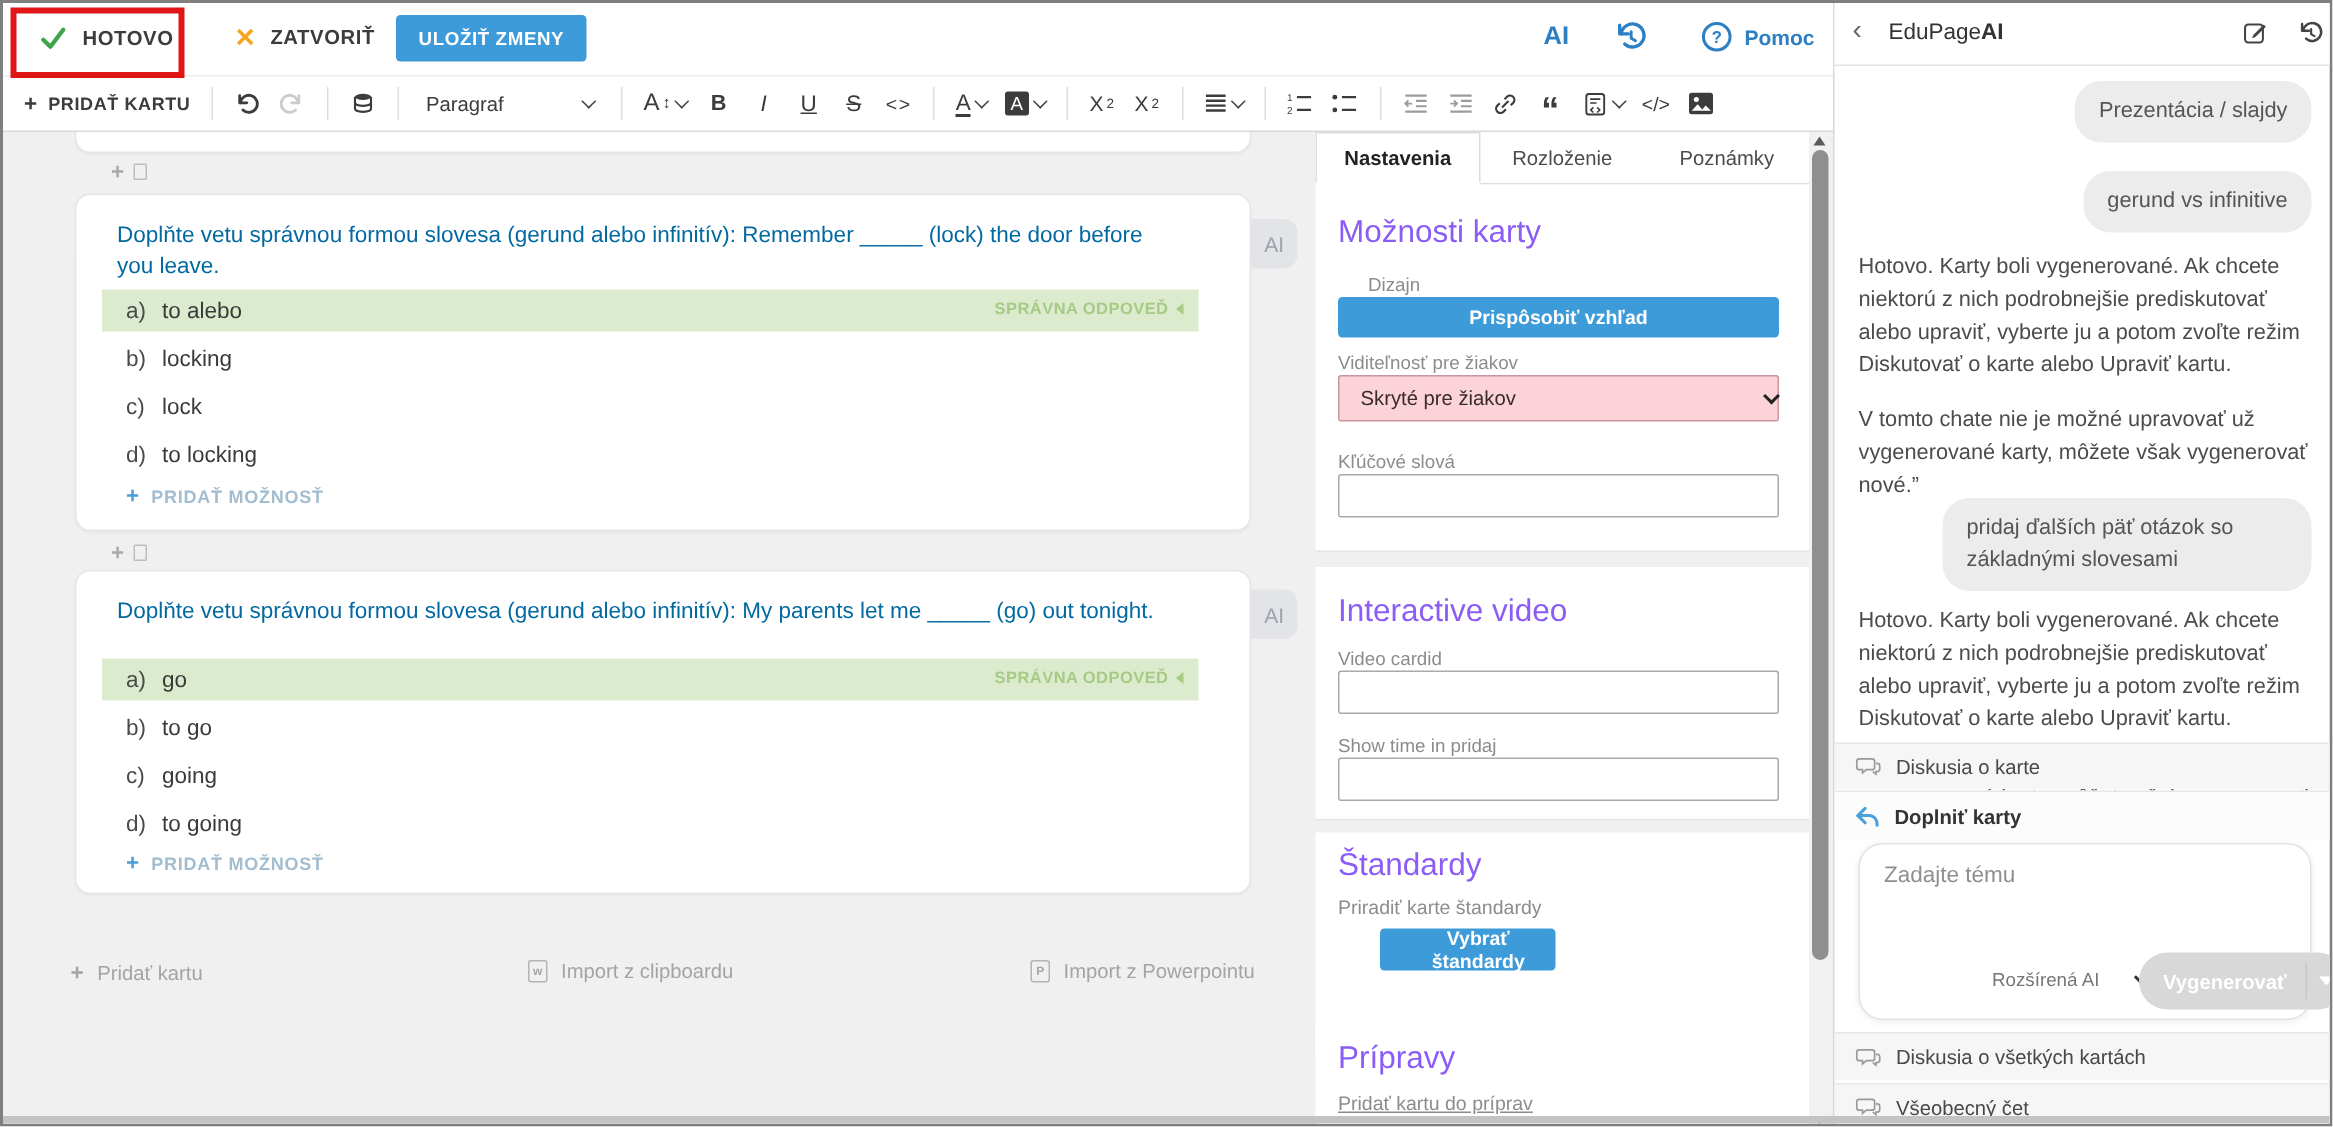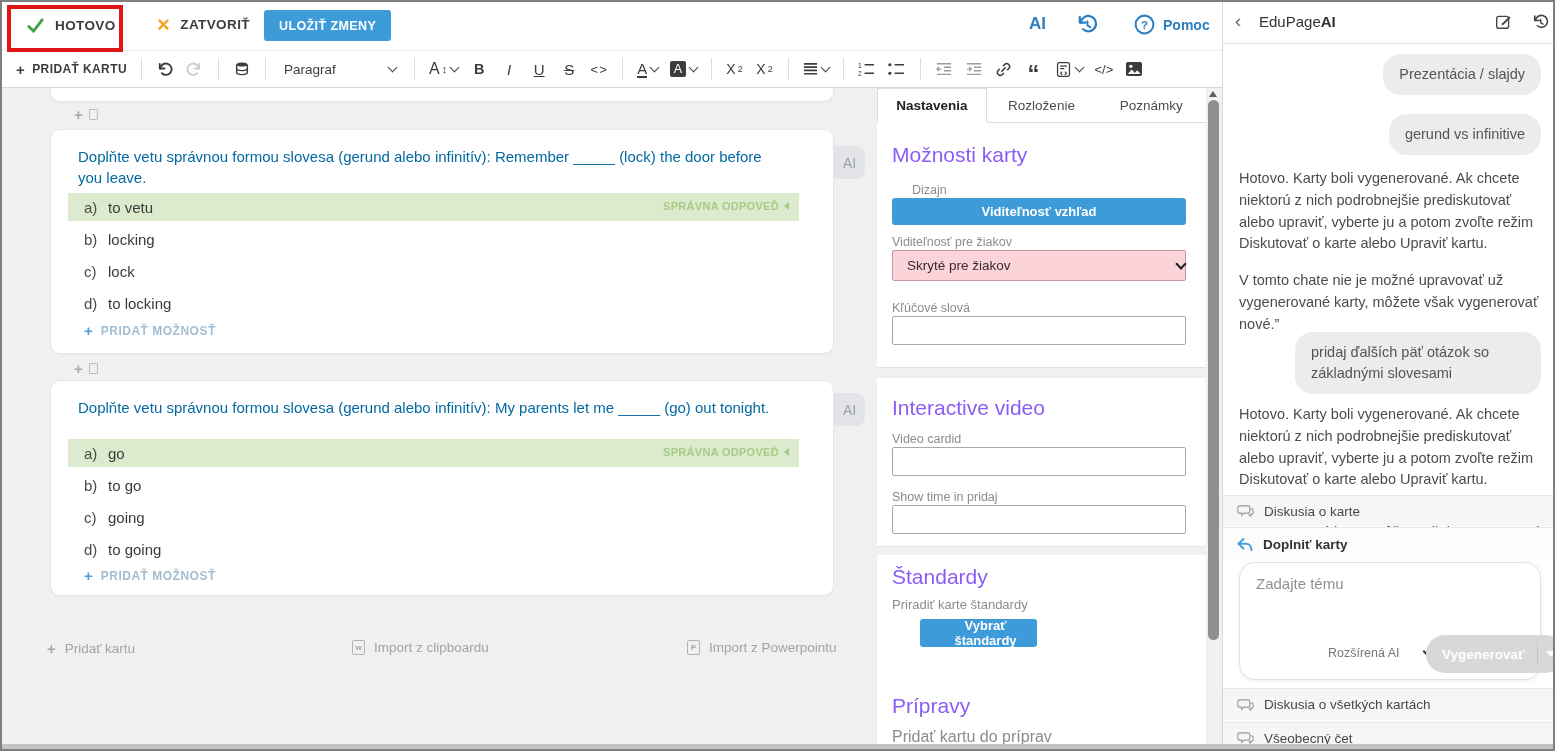--- a/index.html
+++ b/index.html
@@ -275,21 +275,21 @@
 
     <div class="insert-ctl" style="top:19px;">
       <span class="insert-plus">+</span>
       <span class="insert-sq"></span>
     </div>
 
     <div class="card" style="top:41px;height:225px;">
       <div class="q-text">Doplňte vetu správnou formou slovesa (gerund alebo infinitív): Remember _____ (lock) the door before you leave.</div>
       <div class="opt-row correct" style="top:63px;">
         <span class="letter">a)</span>
-        <span>to vetu</span>
+        <span>to alebo</span>
         <span class="correct-tag">
           <span>SPRÁVNA ODPOVEĎ</span>
           <span class="tri-left"></span>
         </span>
       </div>
       <div class="opt-row" style="top:95px;">
         <span class="letter">b)</span>
         <span>locking</span>
       </div>
       <div class="opt-row" style="top:127px;">
@@ -358,21 +358,21 @@
   <div id="settings" class="abs">
     <div id="tabs">
       <div class="tab active">Nastavenia</div>
       <div class="tab">Rozloženie</div>
       <div class="tab">Poznámky</div>
     </div>
 
     <div class="sec" style="top:35px;height:245px;">
       <h2 class="abs" style="left:15px;top:20px;">Možnosti karty</h2>
       <div class="s-label abs" style="left:15px;top:60px;margin-left:20px;">Dizajn</div>
-      <button class="btn-blue abs" style="left:15px;top:75px;width:294px;height:27px;font-size:13px;">Viditeľnosť vzhľad</button>
+      <button class="btn-blue abs" style="left:15px;top:75px;width:294px;height:27px;font-size:13px;">Prispôsobiť vzhľad</button>
       <div class="s-label abs" style="left:15px;top:112px;">Viditeľnosť pre žiakov</div>
       <div id="visibility-select">
         <span>Skryté pre žiakov</span>
         <span class="chev"></span>
       </div>
       <div class="s-label abs" style="left:15px;top:178px;">Kľúčové slová</div>
       <input class="s-input abs" style="left: 15px; top: 193px;" value="">
     </div>
 
     <div class="sec" style="top:290px;height:169px;">
@@ -384,21 +384,21 @@
     </div>
 
     <div class="sec" style="top:467px;height:153px;">
       <h2 class="abs" style="left:15px;top:10px;">Štandardy</h2>
       <div class="s-label abs" style="left:15px;top:42px;font-size:13px;">Priradiť karte štandardy</div>
       <button class="btn-blue abs" style="left:43px;top:64px;width:117px;height:28px;font-size:13px;padding-left:20px;">Vybrať štandardy</button>
     </div>
 
     <div class="sec" style="top:594px;height:71px;border-bottom:none;">
       <h2 class="abs" style="left:15px;top:12px;">Prípravy</h2>
-      <div class="s-label abs" style="left:15px;top:46px;font-size:16px;">Pridať kartu do príprav</div>
+      <div class="s-label abs" style="left:15px;top:46px;font-size:13px;text-decoration:underline;">Pridať kartu do príprav</div>
     </div>
 
     <div id="s-scroll">
       <div class="s-arrow" id="s-arrow-up"></div>
       <div id="s-thumb"></div>
       <div class="s-arrow" id="s-arrow-down"></div>
     </div>
   </div>
 
   <div id="chat" class="abs">

